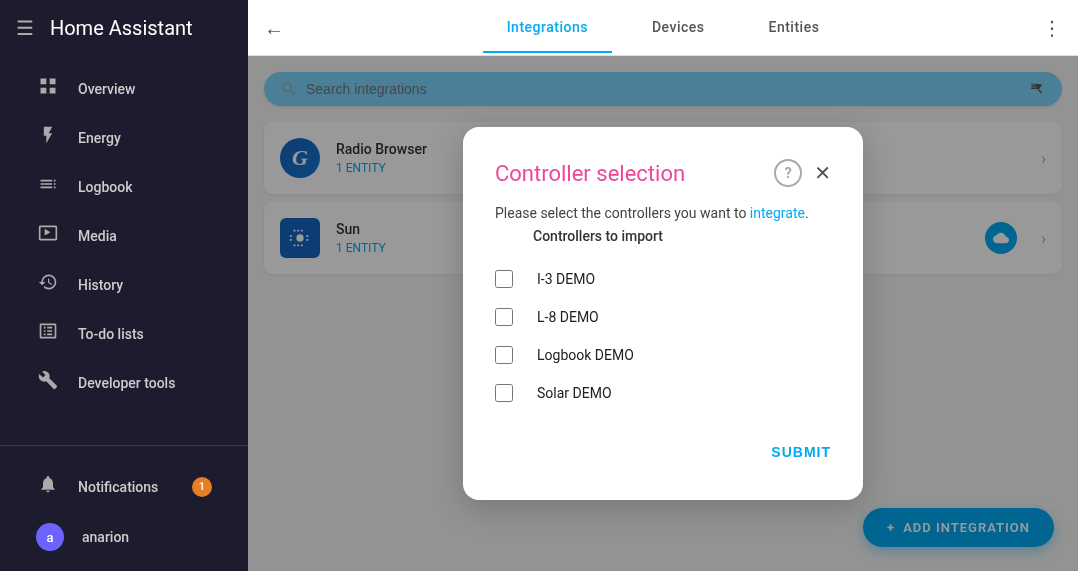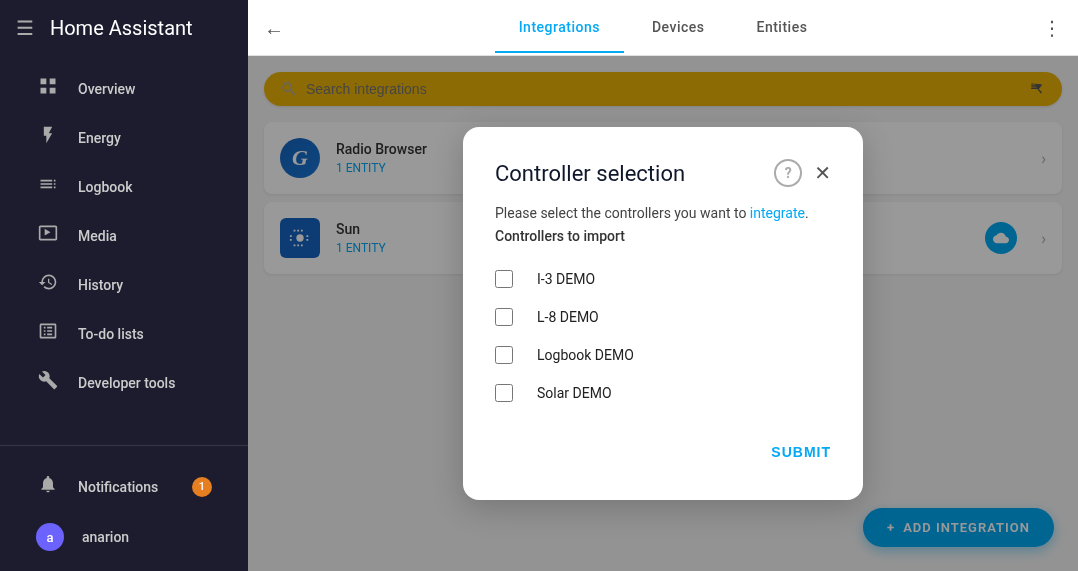--- a/index.html
+++ b/index.html
@@ -73,38 +73,38 @@
     .top-bar {
       background: #fff;
       display: flex;
       align-items: center;
       height: 56px;
       padding: 0 8px;
       border-bottom: 1px solid #e0e0e0;
       gap: 8px;
     }
     .back-btn { color: #555; cursor: pointer; padding: 8px; font-size: 20px; }
-    .tabs { display: flex; flex: 1; justify-content: center; gap: 4px; }
+    .tabs { display: flex; flex: 1; justify-content: center; gap: 16px; }
     .tab {
       padding: 16px 24px;
       font-size: 14px;
       font-weight: 500;
       color: #555;
       cursor: pointer;
       border-bottom: 2px solid transparent;
       letter-spacing: 0.5px;
     }
     .tab.active { color: #03a9f4; border-bottom: 2px solid #03a9f4; }
     .more-btn { color: #555; cursor: pointer; padding: 8px; font-size: 20px; }
 
     .content-area { flex: 1; padding: 16px; position: relative; overflow: hidden; }
     .search-bar {
       display: flex;
       align-items: center;
-      background: #eab308;
+      background: #7dd3fc;
       border-radius: 24px;
       padding: 8px 16px;
       gap: 8px;
       margin-bottom: 16px;
       box-shadow: 0 1px 3px rgba(0,0,0,0.1);
     }
     .search-bar input {
       border: none;
       outline: none;
       font-size: 14px;
@@ -187,21 +187,21 @@
       box-shadow: 0 8px 32px rgba(0,0,0,0.2);
     }
     .dialog-header {
       display: flex;
       align-items: center;
       margin-bottom: 16px;
     }
     .dialog-title {
       font-size: 22px;
       font-weight: 400;
-      color: #0f172a;
+      color: #ec4899;
       flex: 1;
     }
     .dialog-help {
       width: 28px;
       height: 28px;
       border-radius: 50%;
       border: 2px solid #aaa;
       color: #aaa;
       display: flex;
       align-items: center;
@@ -221,20 +221,21 @@
       color: #444;
       margin-bottom: 4px;
       line-height: 1.5;
     }
     .dialog-desc a { color: #03a9f4; text-decoration: none; }
     .controllers-label {
       font-size: 14px;
       color: #333;
       font-weight: 500;
       margin-bottom: 16px;
+      margin-left: 38px;
     }
     .checkbox-item {
       display: flex;
       align-items: center;
       gap: 24px;
       padding: 10px 0;
     }
     .checkbox-item input[type="checkbox"] {
       width: 18px;
       height: 18px;

